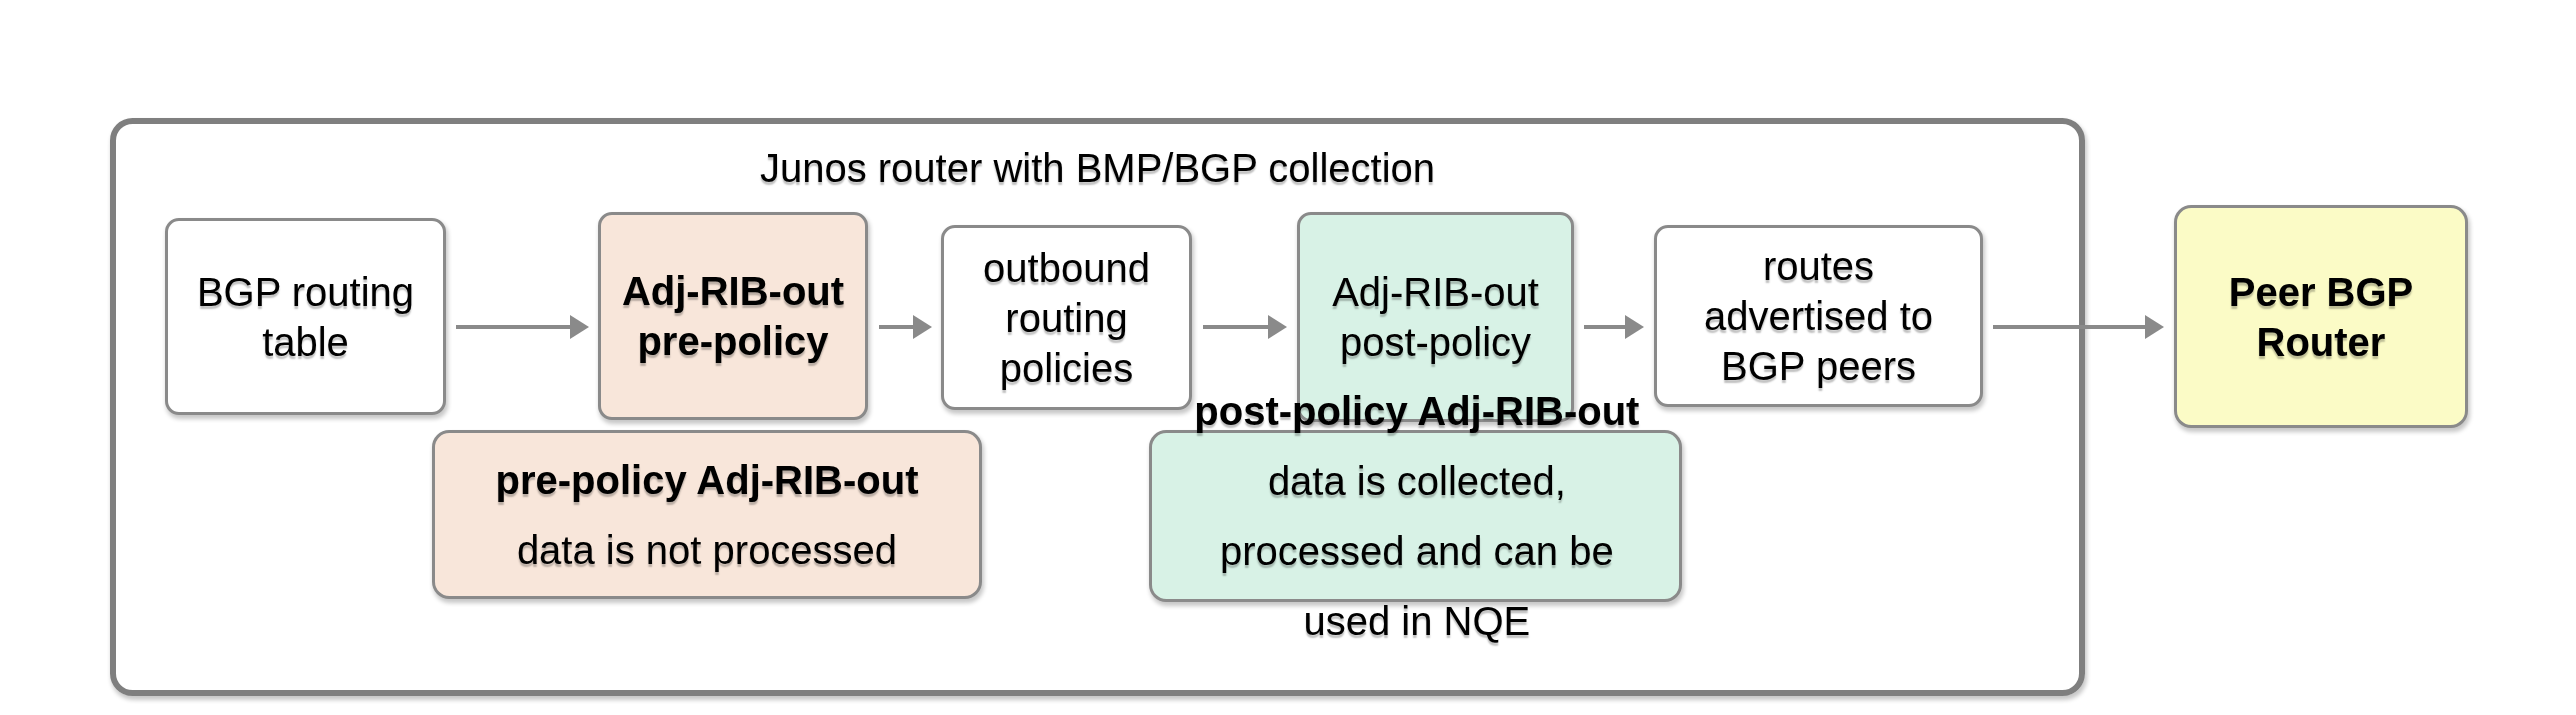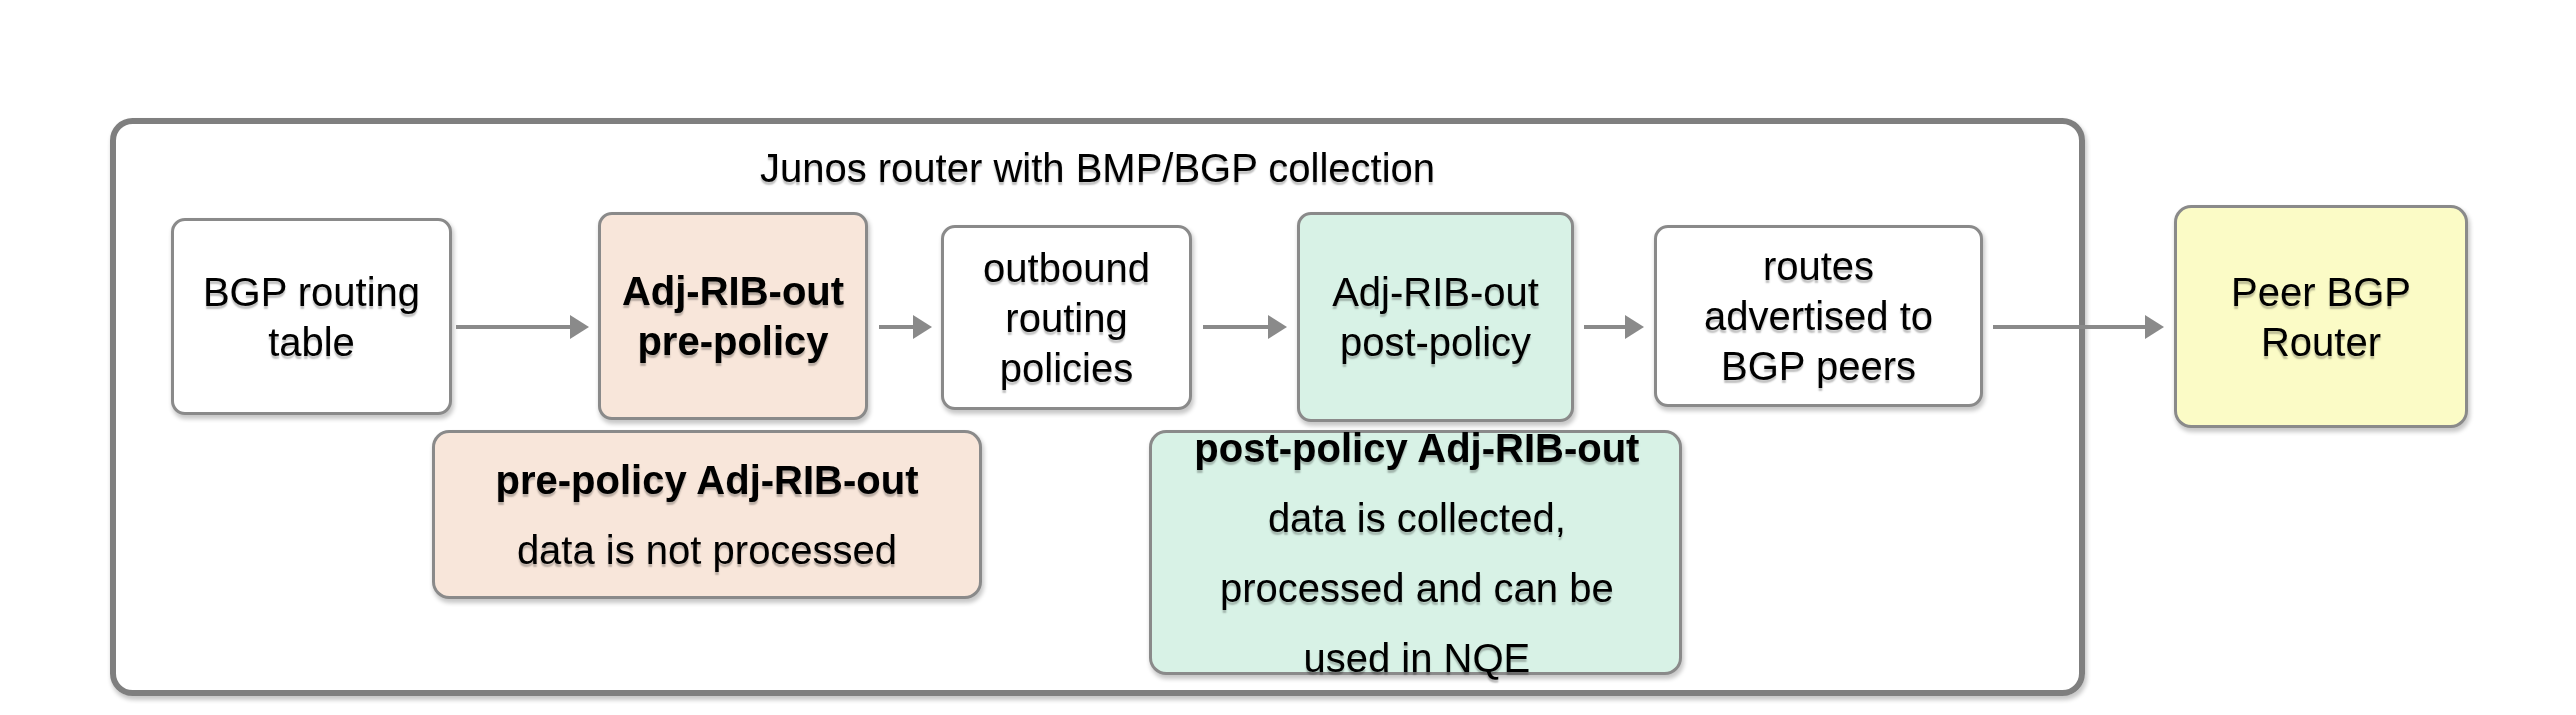--- a/index.html
+++ b/index.html
@@ -98,41 +98,41 @@
 </style>
 </head>
 <body>
 
 <div id="canvas">
 
   <div class="router-container">
     <div class="container-title">Junos router with BMP/BGP collection</div>
   </div>
 
-  <div class="node" style="left:131px; top:178px; width:281px; height:197px;">
+  <div class="node" style="left:125px; top:178px; width:281px; height:197px;">
     <span>BGP routing table</span>
   </div>
 
   <div class="node peach" style="left:558px; top:172px; width:270px; height:208px;">
     <span>Adj-RIB-out pre-policy</span>
   </div>
 
   <div class="node" style="left:901px; top:185px; width:251px; height:185px; padding:0 5.2px;">
     <span>outbound routing policies</span>
   </div>
 
   <div class="node mint" style="left:1257px; top:172px; width:277px; height:210px;">
     <span>Adj-RIB-out post-policy</span>
   </div>
 
   <div class="node" style="left:1614px; top:185px; width:329px; height:182px;">
     <span>routes advertised to BGP peers</span>
   </div>
 
-  <div class="node yellow" style="left:2134px; top:165px; width:294px; height:223px;">
+  <div class="node yellow" style="left:2134px; top:165px; width:294px; height:223px;font-weight:bold;">
     <span>Peer BGP Router</span>
   </div>
 
   <div class="arrow" style="left:406px;  top:265px; width:153px;">
     <span class="shaft"></span>
     <span class="head"></span>
   </div>
   <div class="arrow" style="left:829px;  top:265px; width:73px;">
     <span class="shaft"></span>
     <span class="head"></span>
@@ -148,21 +148,21 @@
   <div class="arrow" style="left:1943px; top:265px; width:191px; z-index:2;">
     <span class="shaft"></span>
     <span class="head"></span>
   </div>
 
   <div class="ann peach" style="left:392px; top:390px; width:550px; height:169px;">
     <div class="ann-title">pre-policy Adj-RIB-out</div>
     <div>data is not processed</div>
   </div>
 
-  <div class="ann mint" style="left:1109px; top:390px; width:533px; height:245px;padding-left:20px;">
+  <div class="ann mint" style="left:1109px; top:390px; width:533px; height:172px;padding-left:20px;">
     <div class="ann-title">post-policy Adj-RIB-out</div>
     <div>data is collected,</div>
     <div>processed and can be</div>
     <div>used in NQE</div>
   </div>
 
 </div>
 
 
 </body></html>

